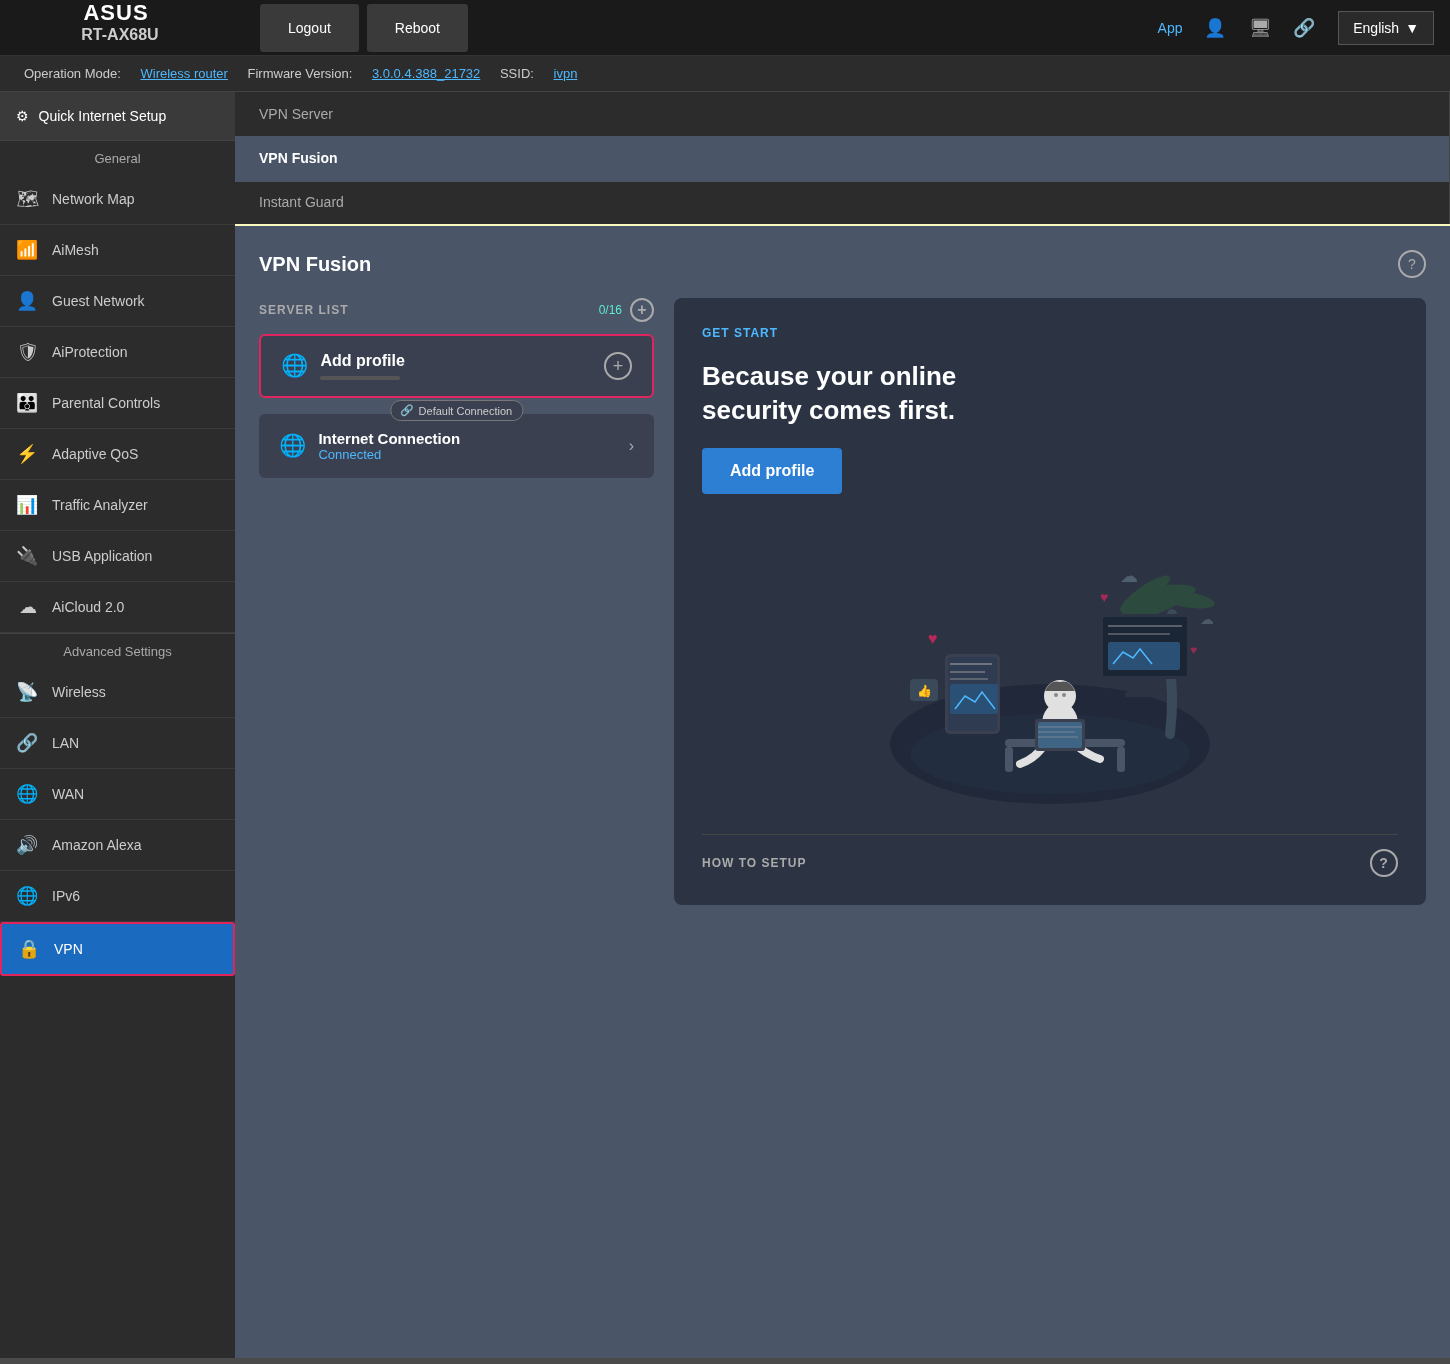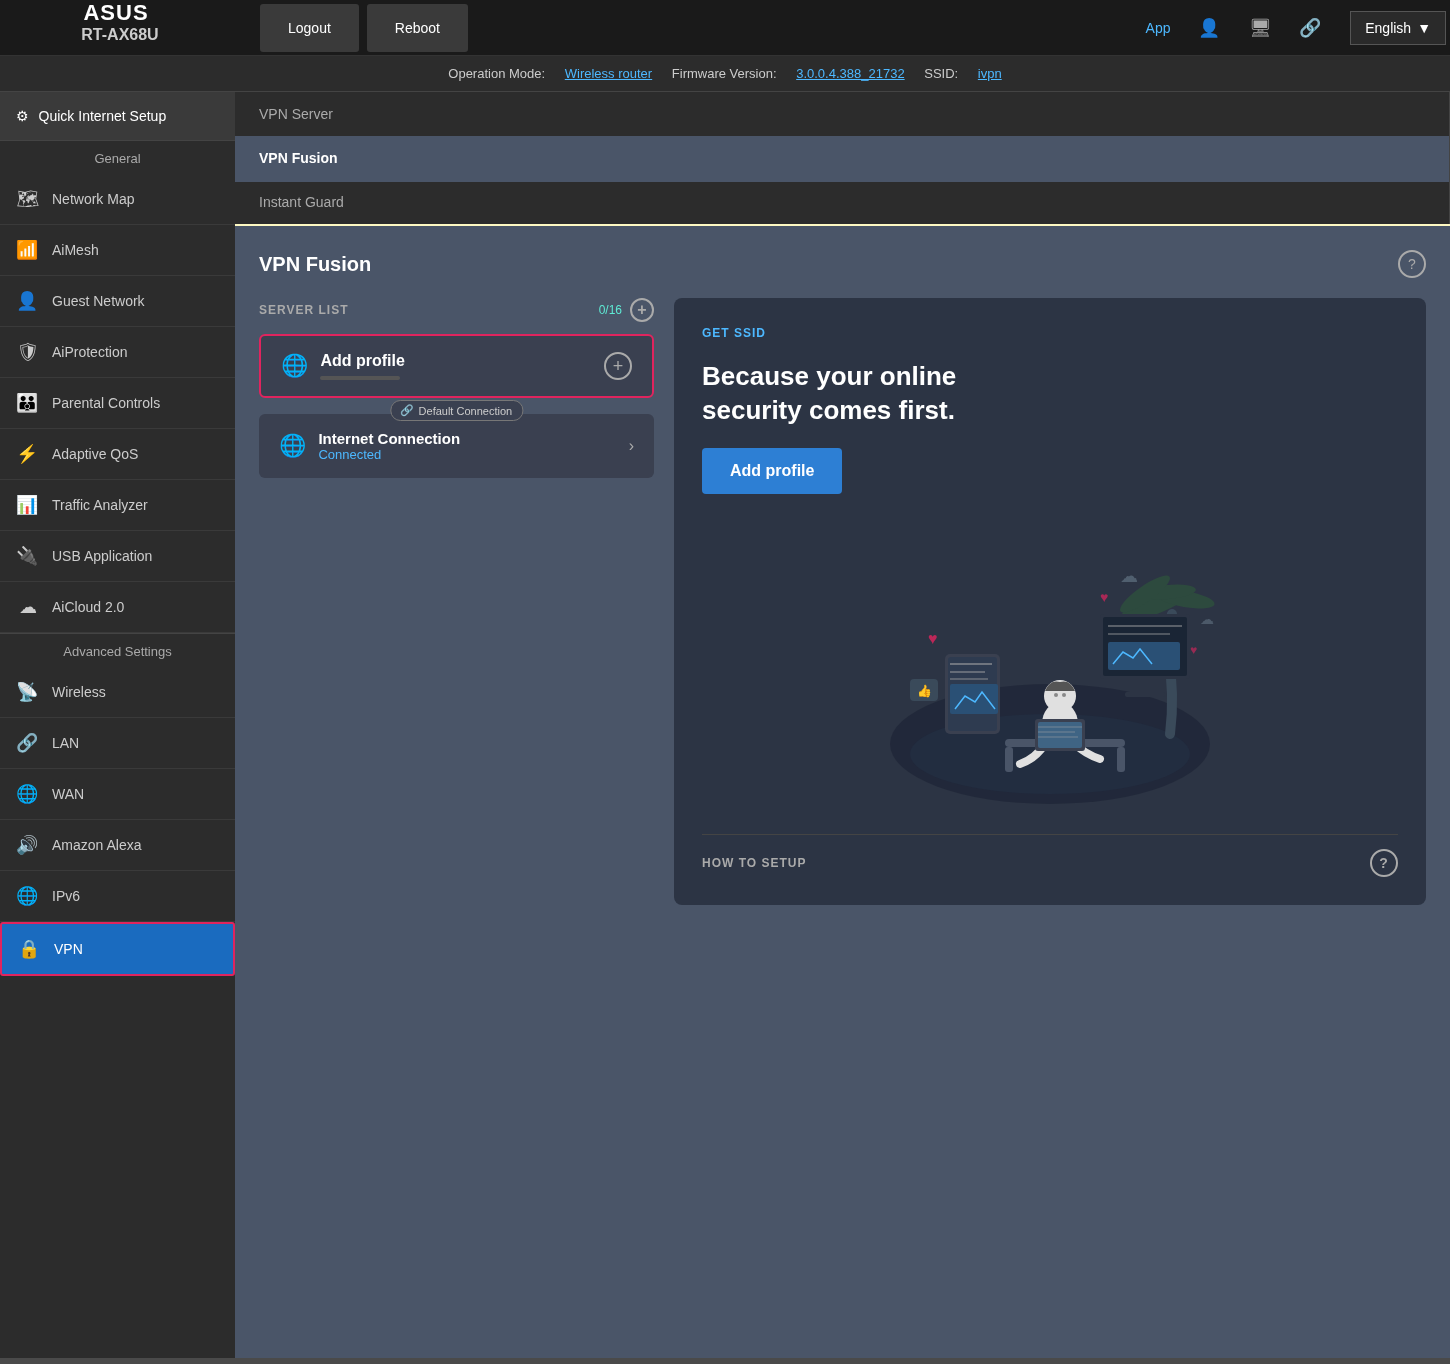--- a/index.html
+++ b/index.html
@@ -19,35 +19,35 @@
     }
     .model-name {
       color: #ccc; font-size: 16px; font-weight: bold;
     }
     .header-buttons { display: flex; gap: 8px; margin-left: 20px; }
     .header-btn {
       background: #3a3a3a; color: #fff; border: none; padding: 16px 28px;
       font-size: 14px; cursor: pointer; border-radius: 3px;
     }
     .header-right {
-      margin-left: auto; display: flex; align-items: center; gap: 28px; padding-right: 4px;
+      margin-left: auto; display: flex; align-items: center; gap: 22px; padding-right: 16px;
     }
     .lang-selector {
       display: flex; align-items: center; gap: 6px;
       background: #2a2a2a; color: #fff; padding: 8px 14px;
       font-size: 14px; border: 1px solid #555; cursor: pointer;
     }
     .header-icon { color: #aaa; font-size: 18px; cursor: pointer; }
     .app-link { color: #4db8ff; font-size: 14px; cursor: pointer; }
 
     
     .info-bar {
-      background: #2c2c2c; padding: 10px 12px; display: flex; align-items: center;
+      background: #2c2c2c; padding: 10px 24px; display: flex; align-items: center;
       font-size: 13px; color: #ccc; border-bottom: 1px solid #444;
-      justify-content: center;
+      justify-content: flex-start;
     }
     .info-bar span { margin-right: 16px; }
     .info-bar a { color: #4db8ff; text-decoration: underline; }
 
     
     .main-layout { display: flex; height: calc(1364px - 56px - 42px); }
 
     
     .sidebar {
       width: 235px; background: #2c2c2c; flex-shrink: 0;
@@ -347,21 +347,21 @@
                   <div class="default-conn-title">Internet Connection</div>
                   <div class="default-conn-status">Connected</div>
                 </div>
               </div>
               <span class="chevron-right">›</span>
             </div>
           </div>
         </div>
 
         <div class="right-panel">
-          <div class="get-start-label">GET SSID</div>
+          <div class="get-start-label">GET START</div>
           <div class="security-headline">
             <span>Because your online</span><br>
             <span>security comes first.</span>
           </div>
           <button class="add-profile-btn">Add profile</button>
 
           <div class="illustration">
             <svg width="380" height="300" viewBox="0 0 380 300">
 
               <ellipse cx="190" cy="230" rx="160" ry="60" fill="#1a2233" opacity="0.6"></ellipse>

